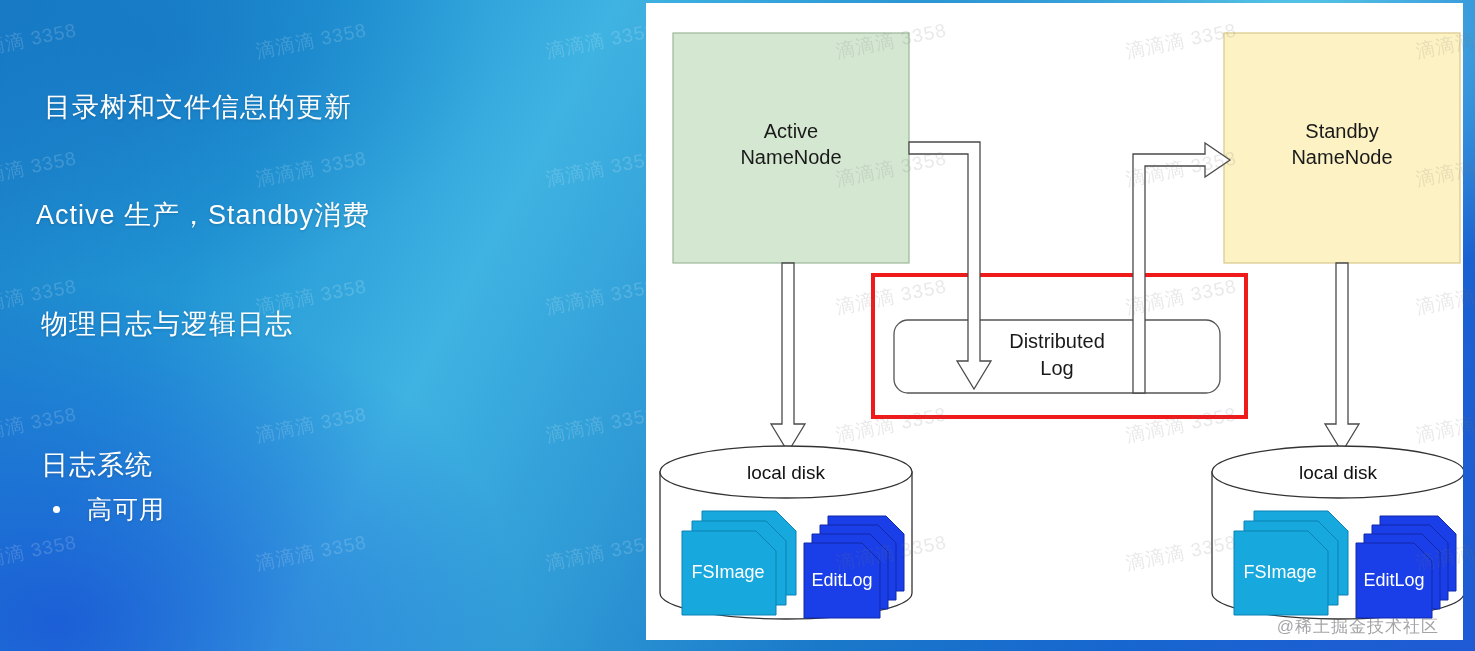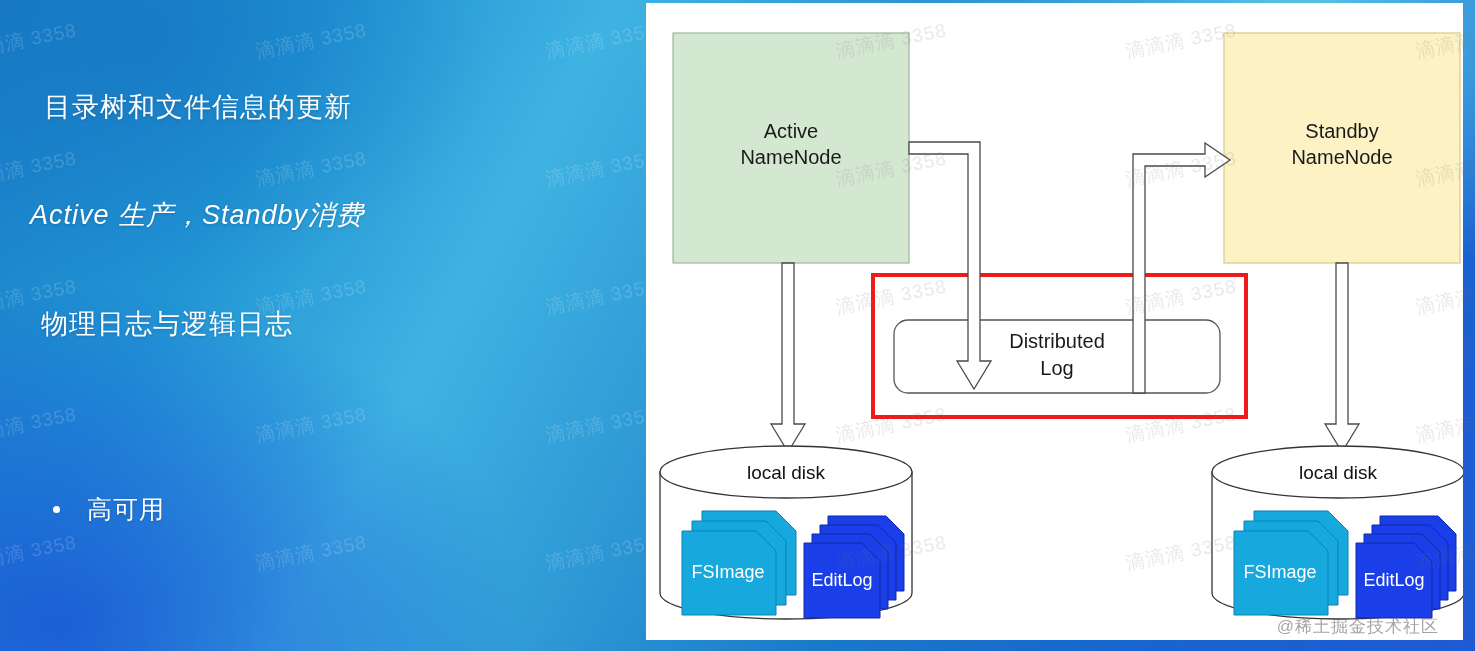--- a/index.html
+++ b/index.html
@@ -65,21 +65,21 @@
   .headline {
     position: absolute;
     color: #ffffff;
     font-size: 27px;
     font-weight: 400;
     letter-spacing: 1px;
     text-shadow: 0 1px 3px rgba(0,0,0,0.18);
     white-space: nowrap;
   }
   .hl1 { left: 44px; top: 89px; }
-  .hl2 { left: 30px; top: 197px; font-style: italic; }
+  .hl2 { left: 36px; top: 197px; }
   .hl3 { left: 41px; top: 306px; }
   .hl4 { left: 41px; top: 447px; }
 
   .bullets {
     position: absolute;
     left: 44px;
     top: 481px;
     margin: 9px;
     padding: 0;
     list-style: none;
@@ -157,20 +157,21 @@
 <div id="slide">
 
   <div class="bg-gradient"></div>
   <div class="bg-gradient2"></div>
 
   <div class="left-text">
 
     <div class="headline hl1">目录树和文件信息的更新</div>
     <div class="headline hl2">Active 生产，Standby消费</div>
     <div class="headline hl3">物理日志与逻辑日志</div>
+    <div class="headline hl4">日志系统</div>
 
     <ul class="bullets">
       <li>
         <span class="bullet-dot"></span>
         <span>高可用</span>
       </li>
     </ul>
   </div>
 
   <div class="diagram-panel">

